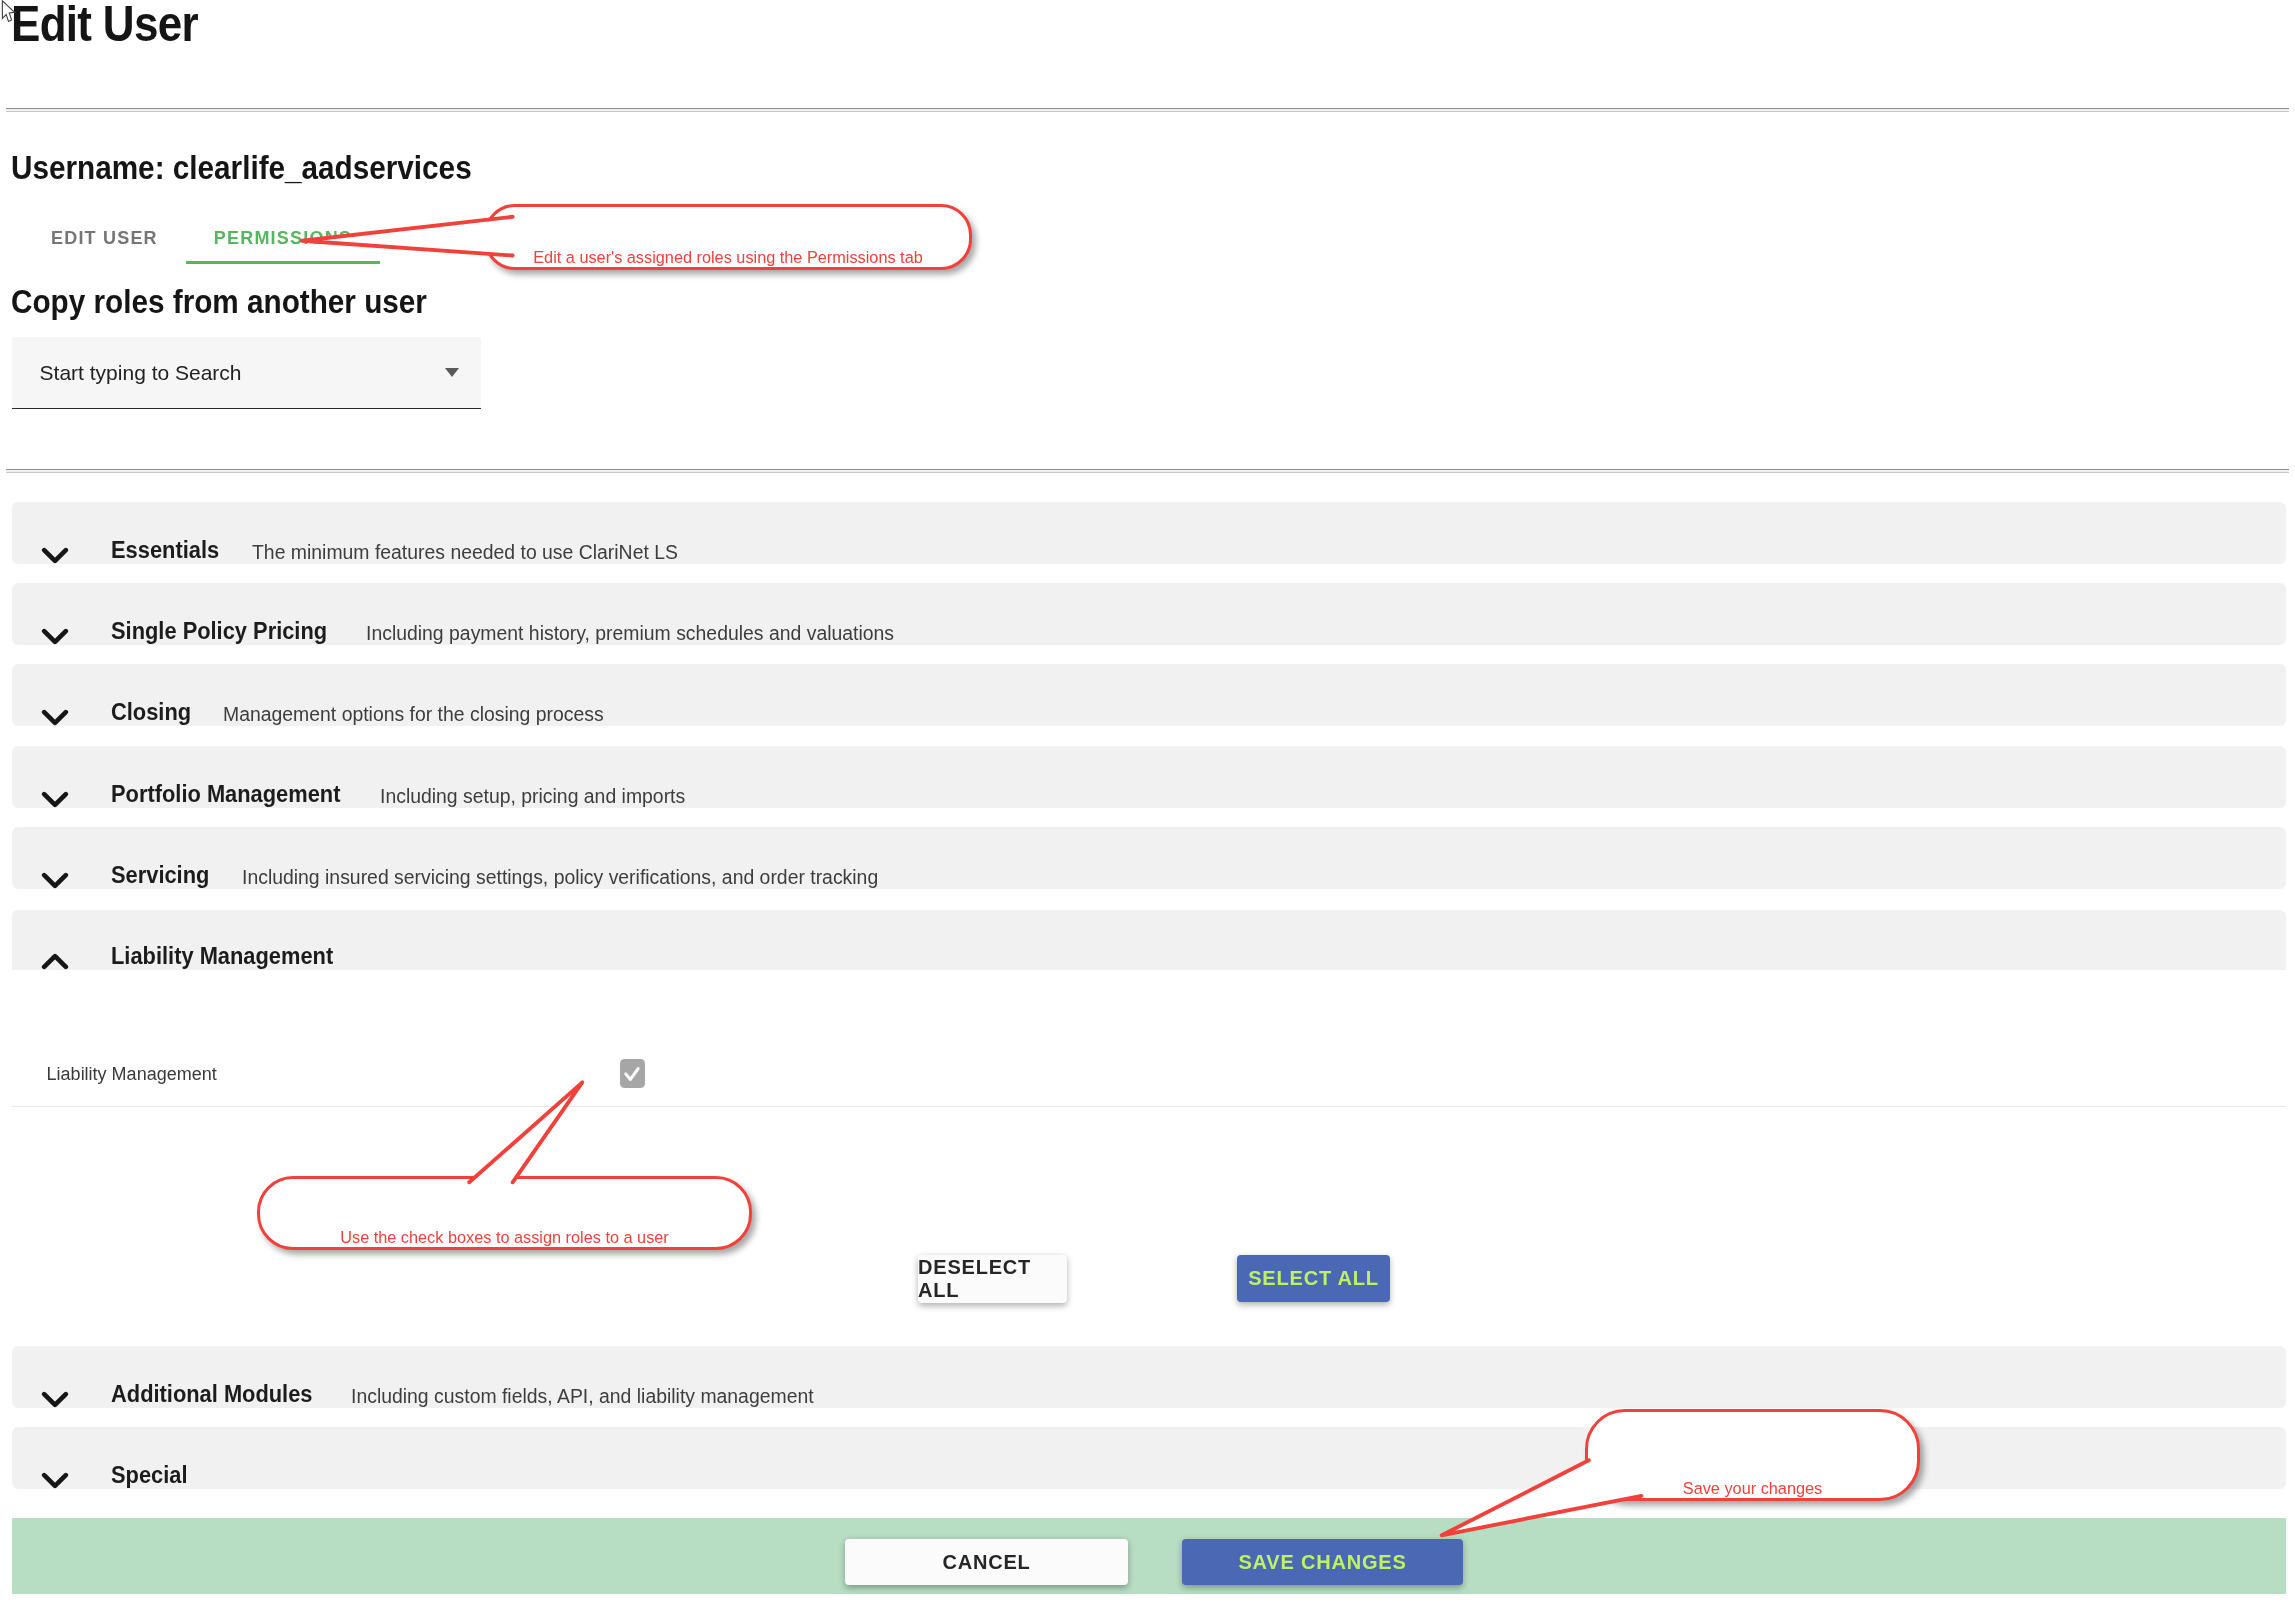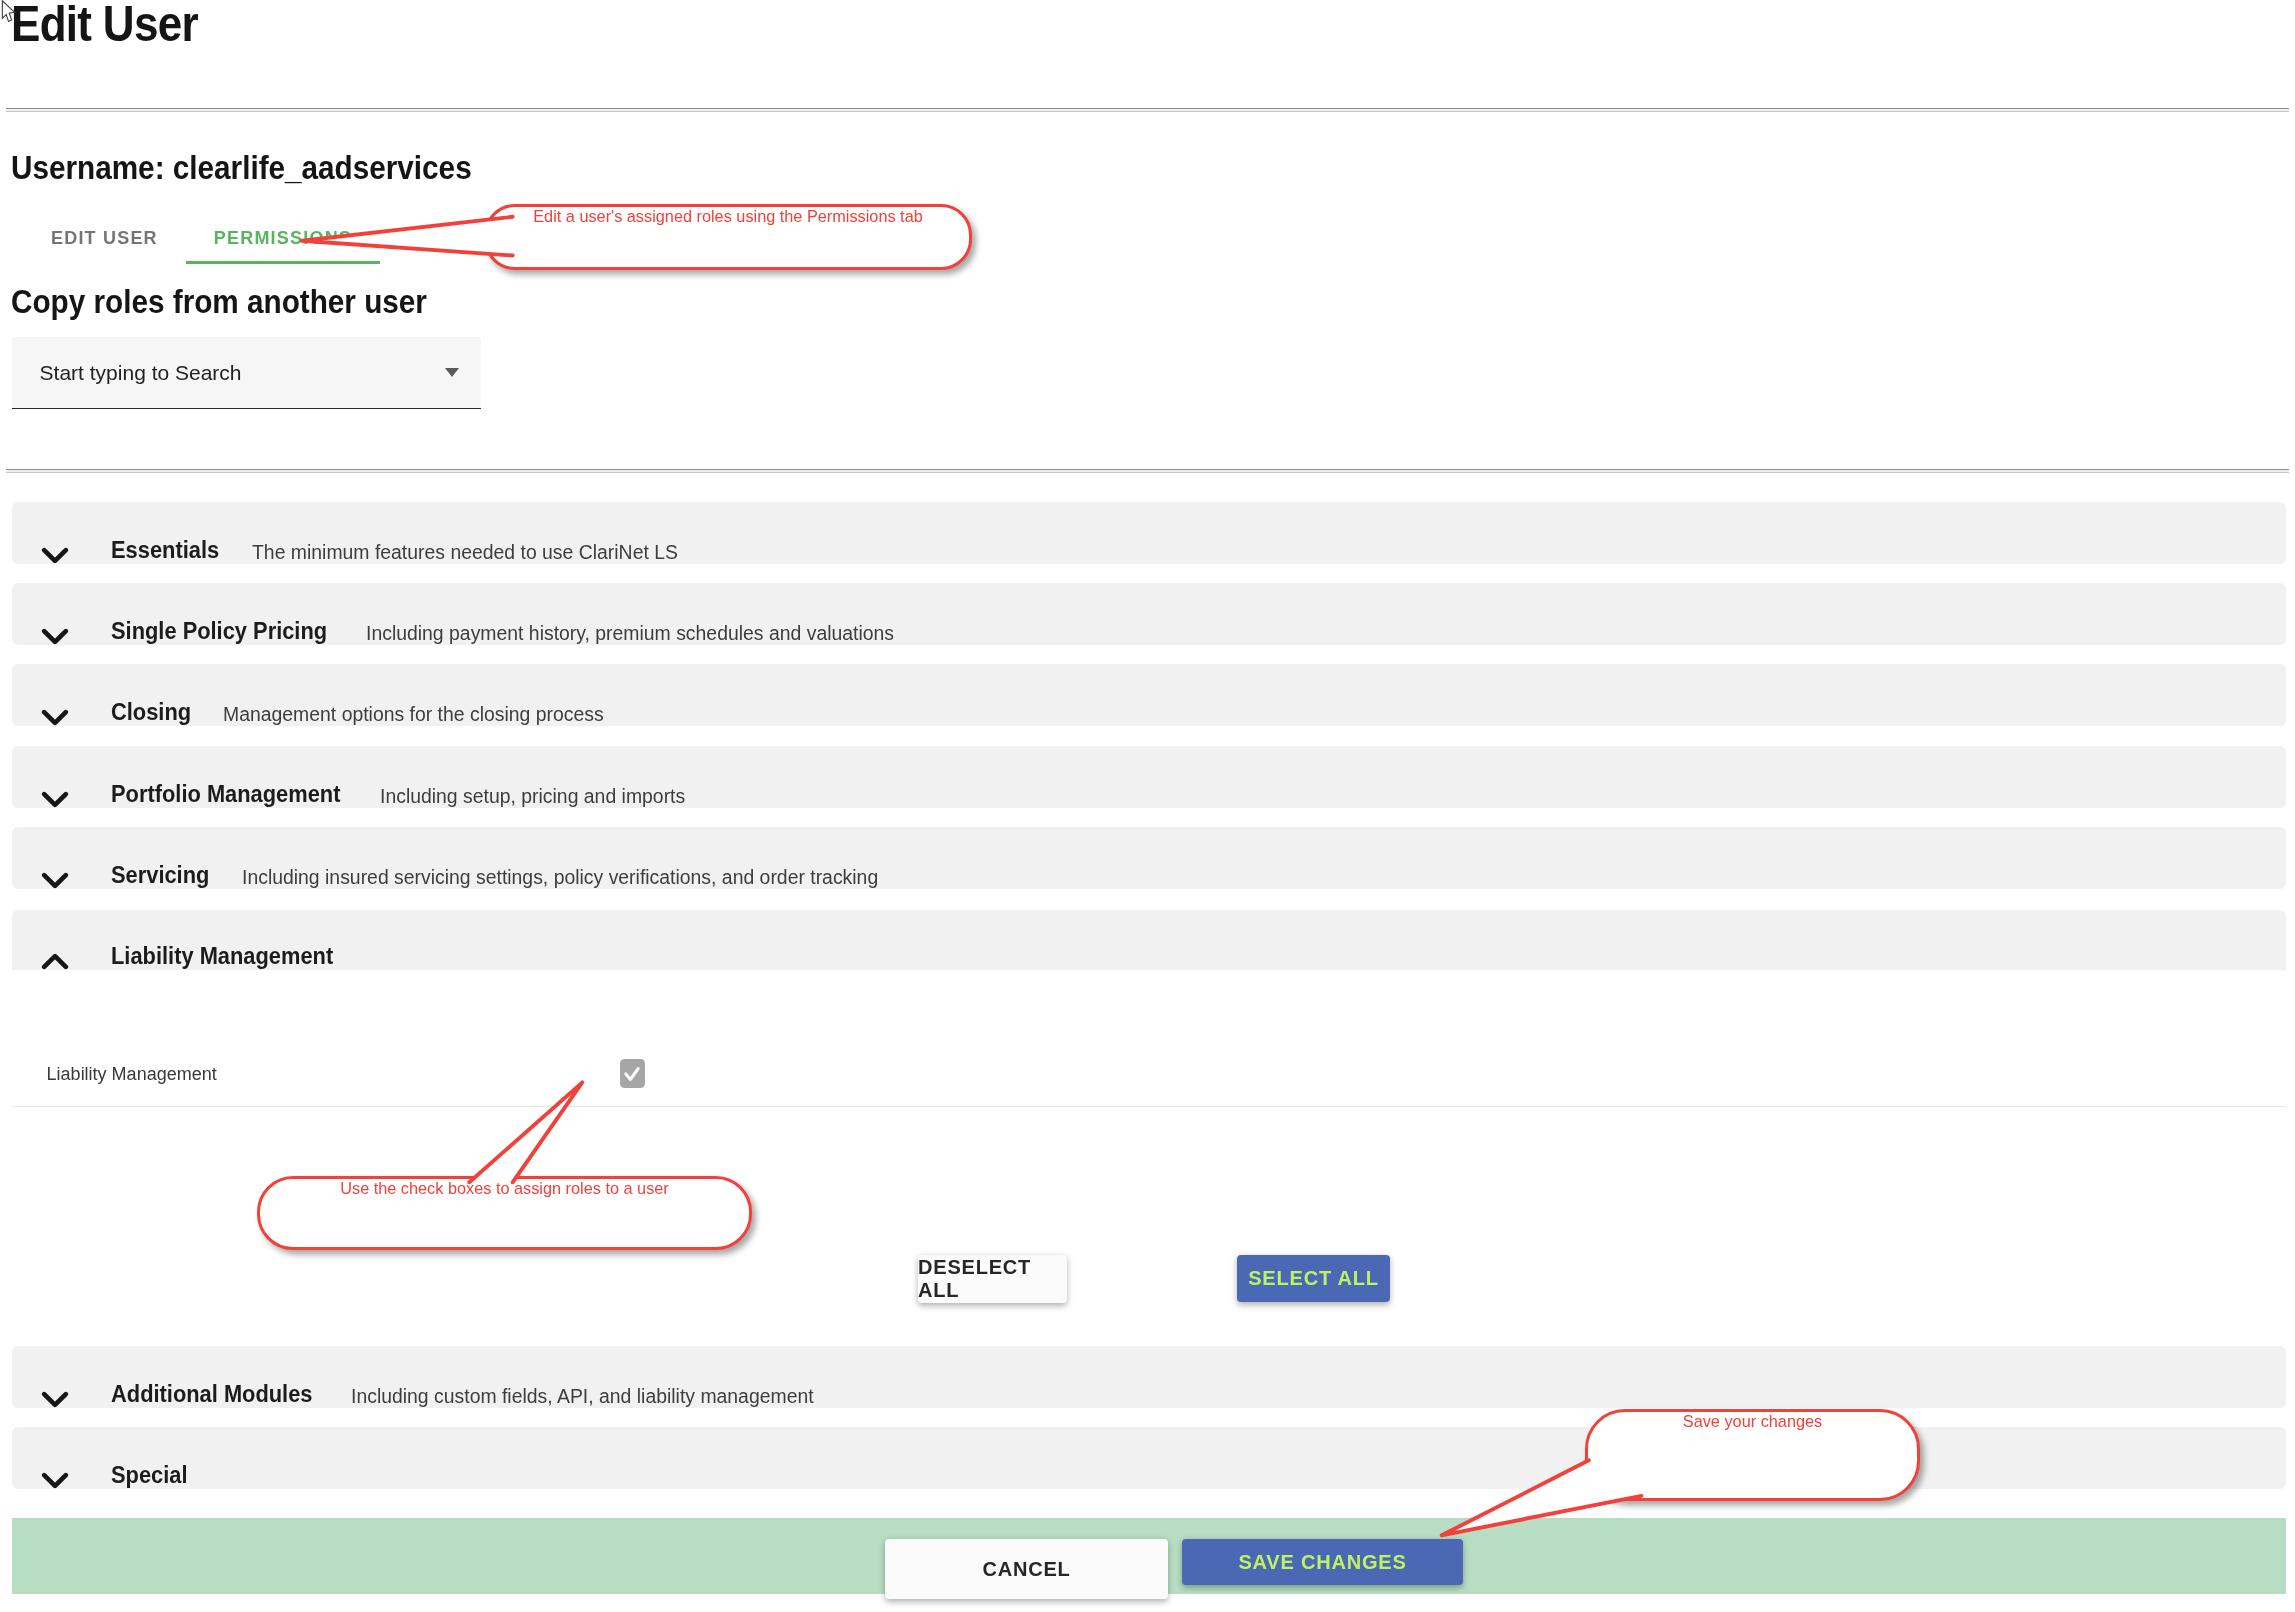--- a/index.html
+++ b/index.html
@@ -53,27 +53,27 @@
            border-radius:4.6px;display:flex;align-items:center;justify-content:center;cursor:pointer;}
 
   
   .btn{position:absolute;display:flex;align-items:center;justify-content:center;border-radius:3.9px;
        font-size:20px;font-weight:700;letter-spacing:0.8px;cursor:pointer;
        box-shadow:0 2.3px 6.2px rgba(0,0,0,.3);}
   .btn-light{background:#fbfbfb;color:#262626;}
   .btn-blue{background:#4a68b4;color:#bef264;}
   #btn-deselect{left:918px;top:1255px;width:149px;height:48px;}
   #btn-select{left:1237px;top:1255px;width:153px;height:47px;}
-  #btn-cancel{left:845px;top:1539px;width:283px;height:60px;margin-left:40px;}
+  #btn-cancel{left:845px;top:1539px;width:283px;height:46px;}
   #btn-save{left:1182px;top:1539px;width:281px;height:46px;}
 
   .greenbar{position:absolute;left:12.4px;top:1518px;width:2274px;height:76px;background:#b7ddc3;}
 
   
-  .callout{position:absolute;background:#fff;border:3.9px solid #f2403a;display:flex;align-items:flex-start;
+  .callout{position:absolute;background:#fff;border:3.9px solid #f2403a;display:flex;align-items:flex-end;
            justify-content:center;color:#f2403a;font-size:16.3px;text-align:center;z-index:40;
            box-shadow:3.9px 4.6px 6.2px rgba(0,0,0,.35);}
   #callout-1{left:484px;top:204px;width:482px;height:60px;border-radius:31px;}
   #callout-2{left:257px;top:1176px;width:489px;height:68px;border-radius:36px;}
   #callout-3{left:1585px;top:1409px;width:329px;height:86px;border-radius:40px;}
   #tails{position:absolute;left:0;top:0;z-index:50;pointer-events:none;}
 
   .cursor{position:absolute;left:0;top:0;z-index:60;}
 </style>
 </head>

